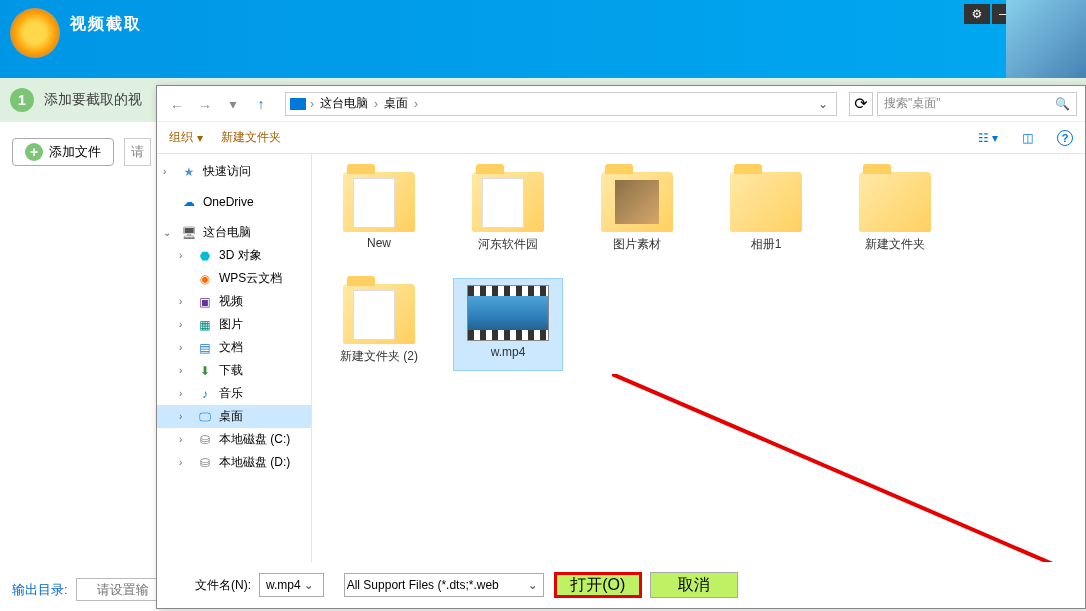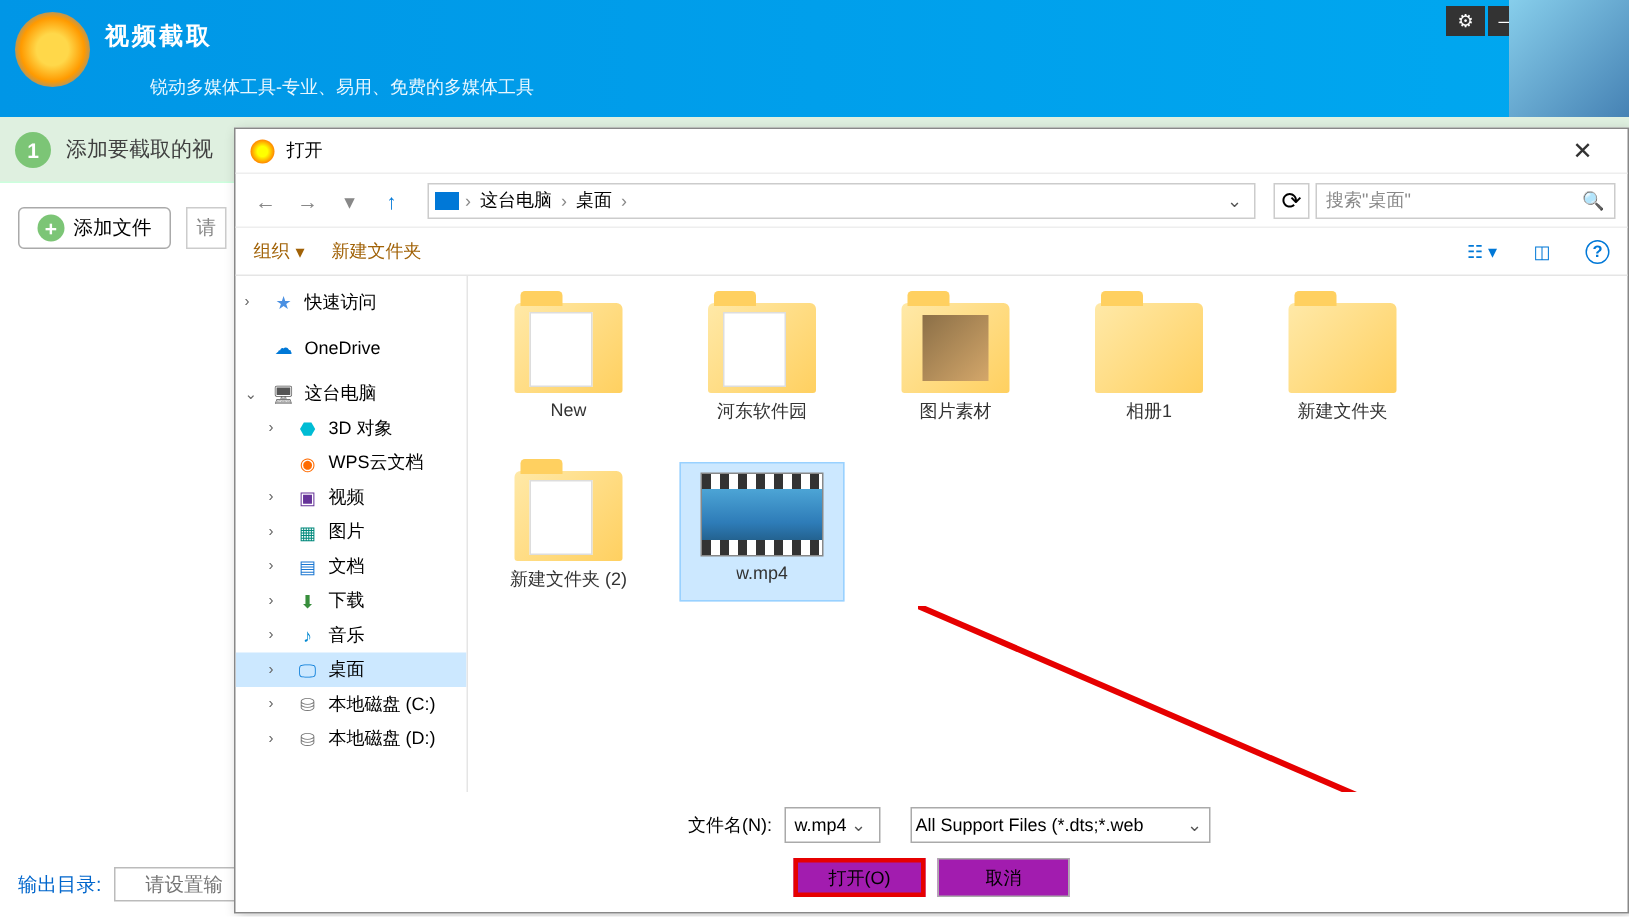--- a/index.html
+++ b/index.html
@@ -86,38 +86,37 @@
 .folder-ico.has-img::after { content: ""; position: absolute; top: 8px; left: 14px; width: 44px; height: 44px; background: linear-gradient(135deg, #8b6f47, #d4a76a); }
 .file-label { font-size: 12px; text-align: center; margin-top: 4px; color: #333; max-width: 100%; overflow: hidden; }
 .video-thumb { width: 82px; height: 56px; background: linear-gradient(to bottom, #333 0%, #333 15%, #4fa8d8 15%, #2e7cb8 60%, #1a4d6e 100%); position: relative; border: 1px solid #888; }
 .video-thumb::before, .video-thumb::after { content: ""; position: absolute; left: 0; right: 0; height: 10px; background: repeating-linear-gradient(90deg, #333 0, #333 6px, #fff 6px, #fff 12px); }
 .video-thumb::before { top: 0; }
 .video-thumb::after { bottom: 0; }
 
 
 .red-arrow { position: absolute; left: 300px; top: 220px; width: 570px; height: 250px; pointer-events: none; }
 
-.dlg-footer { padding: 10px 14px; display: flex; flex-direction: column; gap: 10px; align-items: center; }
+.dlg-footer { padding: 10px 14px; display: flex; gap: 10px; }
 .fn-row { display: flex; align-items: center; gap: 8px; }
 .fn-label { font-size: 12px; width: 80px; text-align: right; }
 .fn-input { flex: 1; border: 1px solid #aaa; height: 24px; padding: 0 6px; font-size: 12px; display: flex; align-items: center; }
 .fn-drop { width: 16px; color: #555; text-align: center; }
 .fn-filter { width: 200px; border: 1px solid #aaa; height: 24px; padding: 0 2px; font-size: 12px; display: flex; align-items: center; margin-left: 12px; }
 .btn-row { display: flex; justify-content: flex-end; gap: 8px; }
-.dlg-btn { width: 88px; height: 26px; border: 1px solid #aaa; background: #a21caf; font-size: 12px; cursor: pointer; display: flex; align-items: center; justify-content: center; }
+.dlg-btn { width: 88px; height: 26px; border: 1px solid #aaa; background: #bef264; font-size: 16px; cursor: pointer; display: flex; align-items: center; justify-content: center; }
 .dlg-btn.primary { border: 3px solid #e60000; }
 </style>
 </head>
 <body>
 
 <div class="app-bg">
   <div class="app-titlebar">
     <div class="app-logo"></div>
     <div class="app-title">视频截取</div>
-    <div class="app-subtitle">锐动多媒体工具-专业、易用、免费的多媒体工具</div>
     <div class="window-controls">
       <div class="winbtn">⚙</div>
       <div class="winbtn">—</div>
       <div class="winbtn">◻</div>
       <div class="winbtn">✕</div>
     </div>
     <div class="preview-pane"></div>
   </div>
   <div class="step-bar">
     <div class="step-circle">1</div>
@@ -130,25 +129,20 @@
     </div>
     <div class="hint-text">请</div>
   </div>
   <div class="output-row">
     <span class="output-label">输出目录:</span>
     <input class="output-input" placeholder="请设置输" style="">
   </div>
 </div>
 
 <div class="file-dialog">
-  <div class="dlg-titlebar">
-    <div class="dlg-icon"></div>
-    <div class="dlg-title">打开</div>
-    <div class="dlg-close">✕</div>
-  </div>
 
   <div class="dlg-navbar">
     <div class="nav-arrow">←</div>
     <div class="nav-arrow">→</div>
     <div class="nav-arrow">▾</div>
     <div class="nav-arrow enabled">↑</div>
     <div class="breadcrumb">
       <span class="bc-icon"></span>
       <span class="bc-sep">›</span>
       <span class="bc-item">这台电脑</span>

